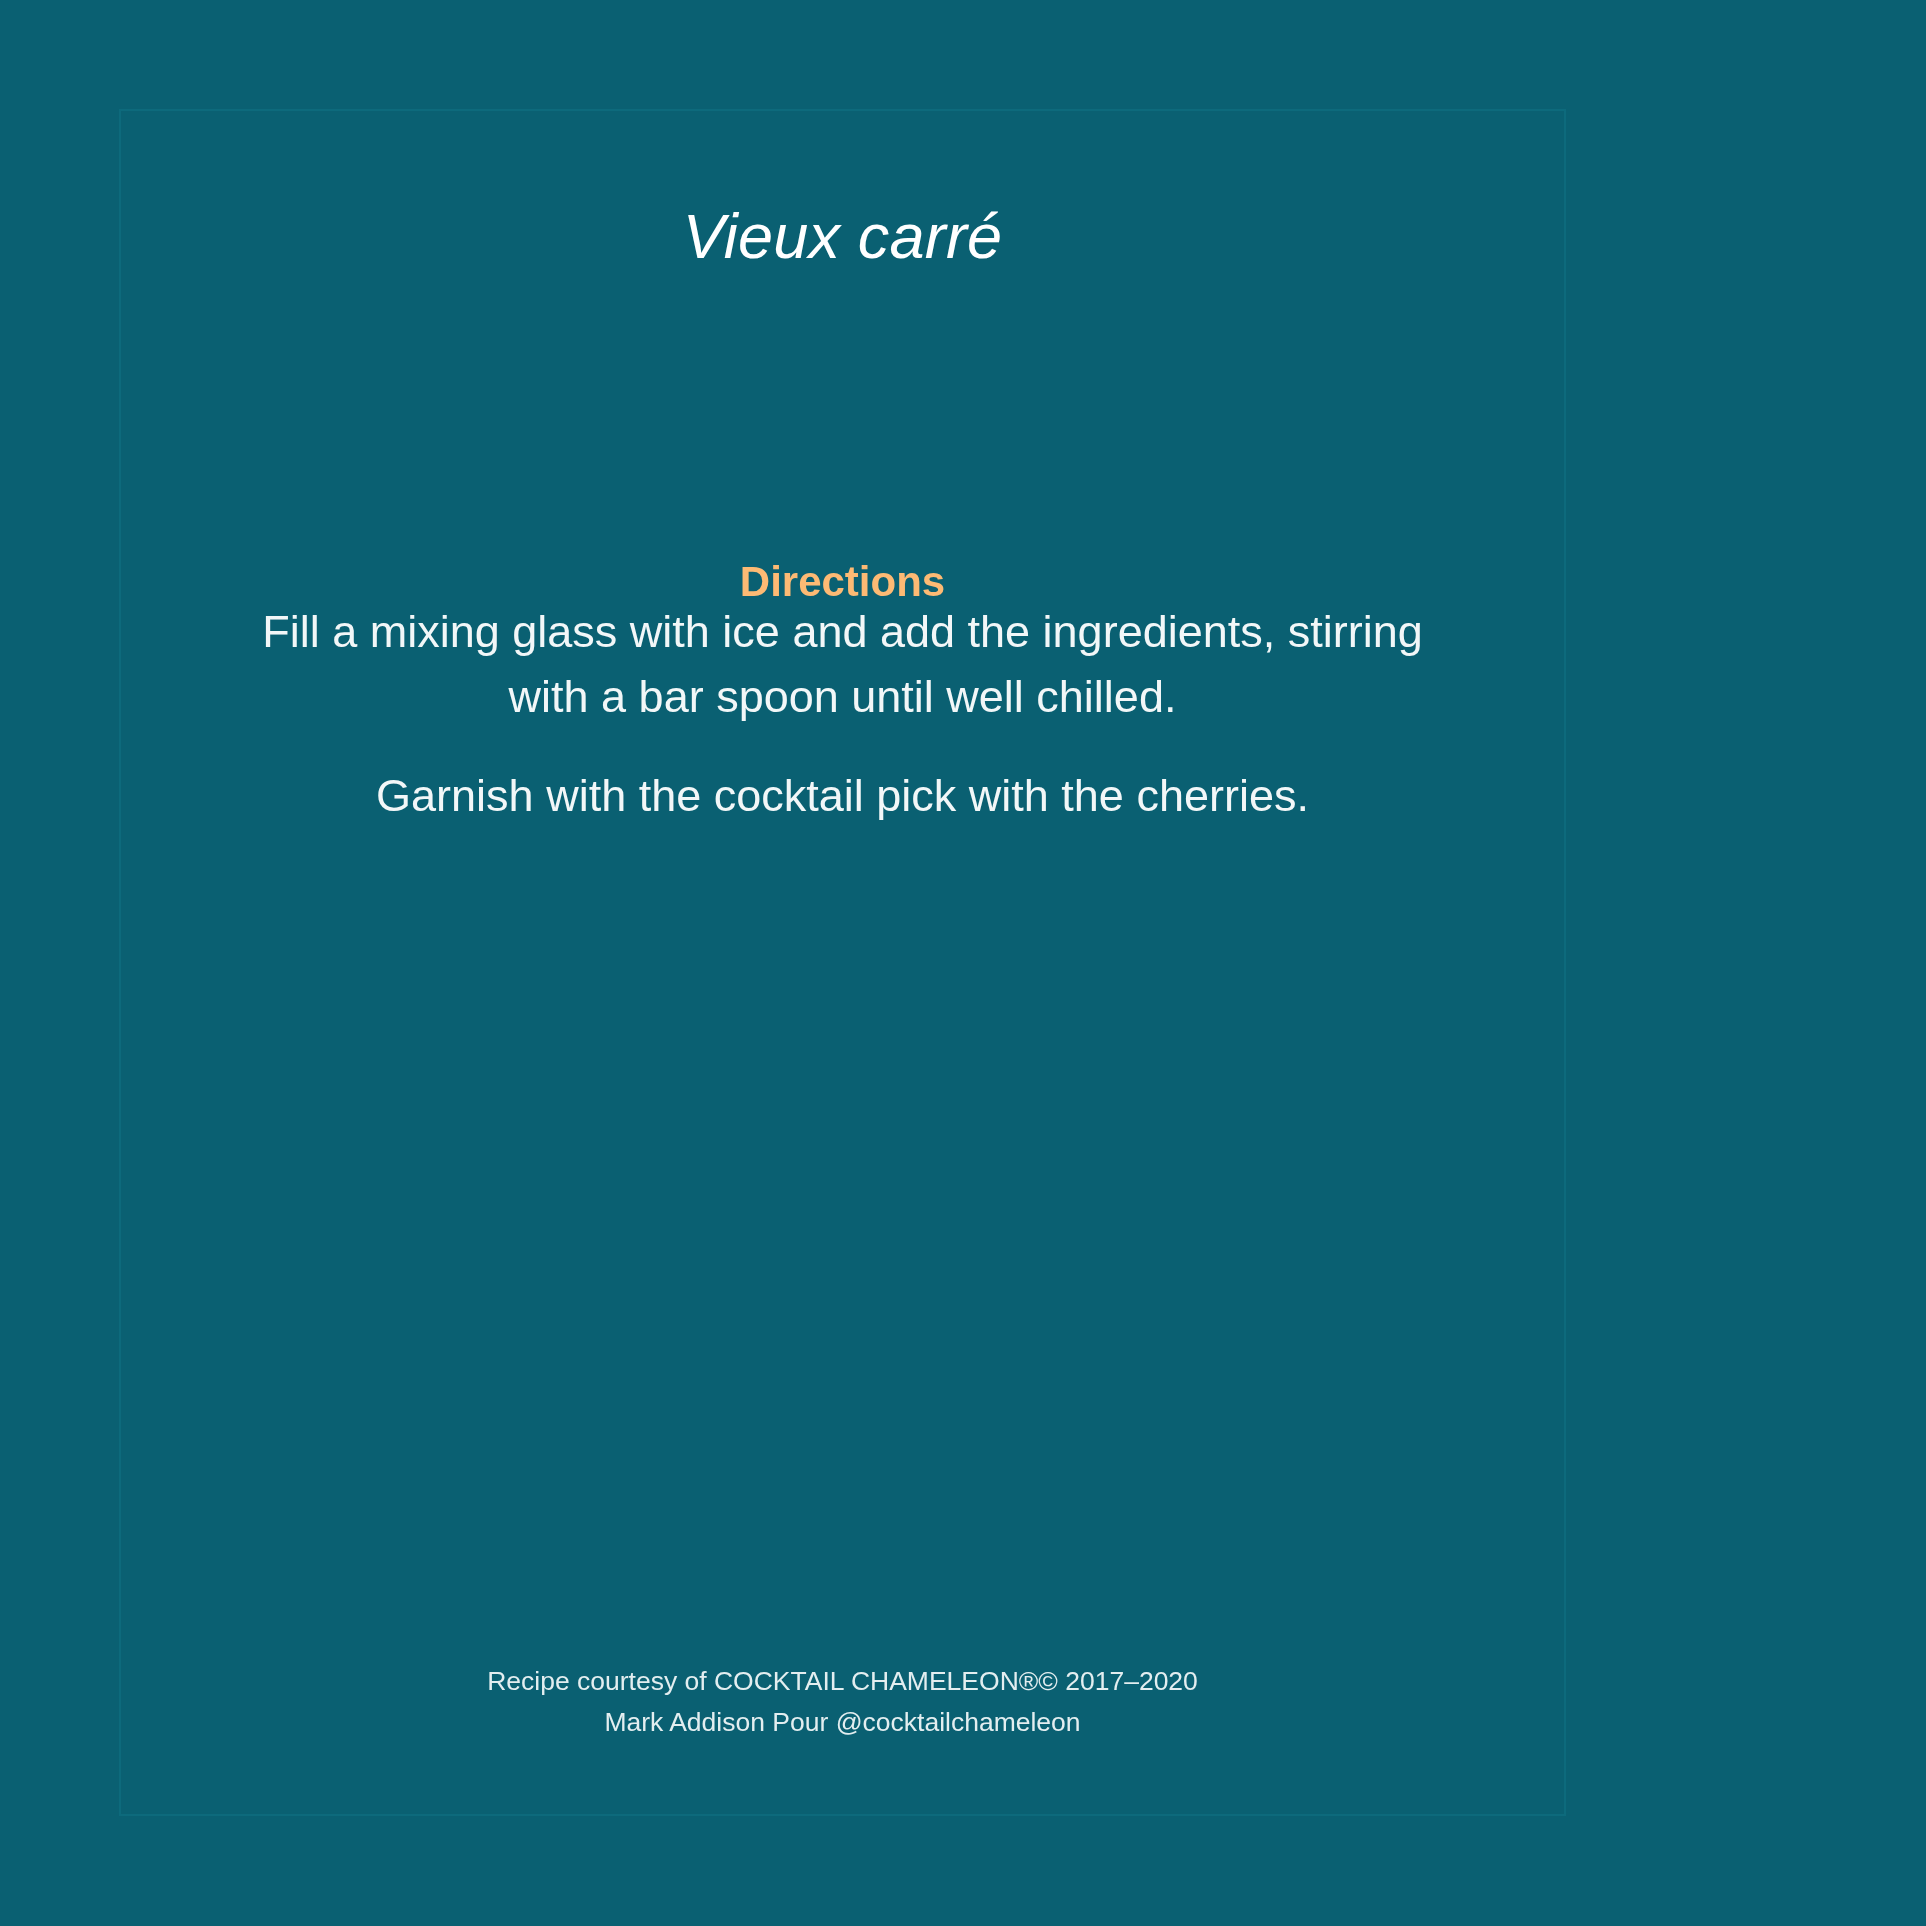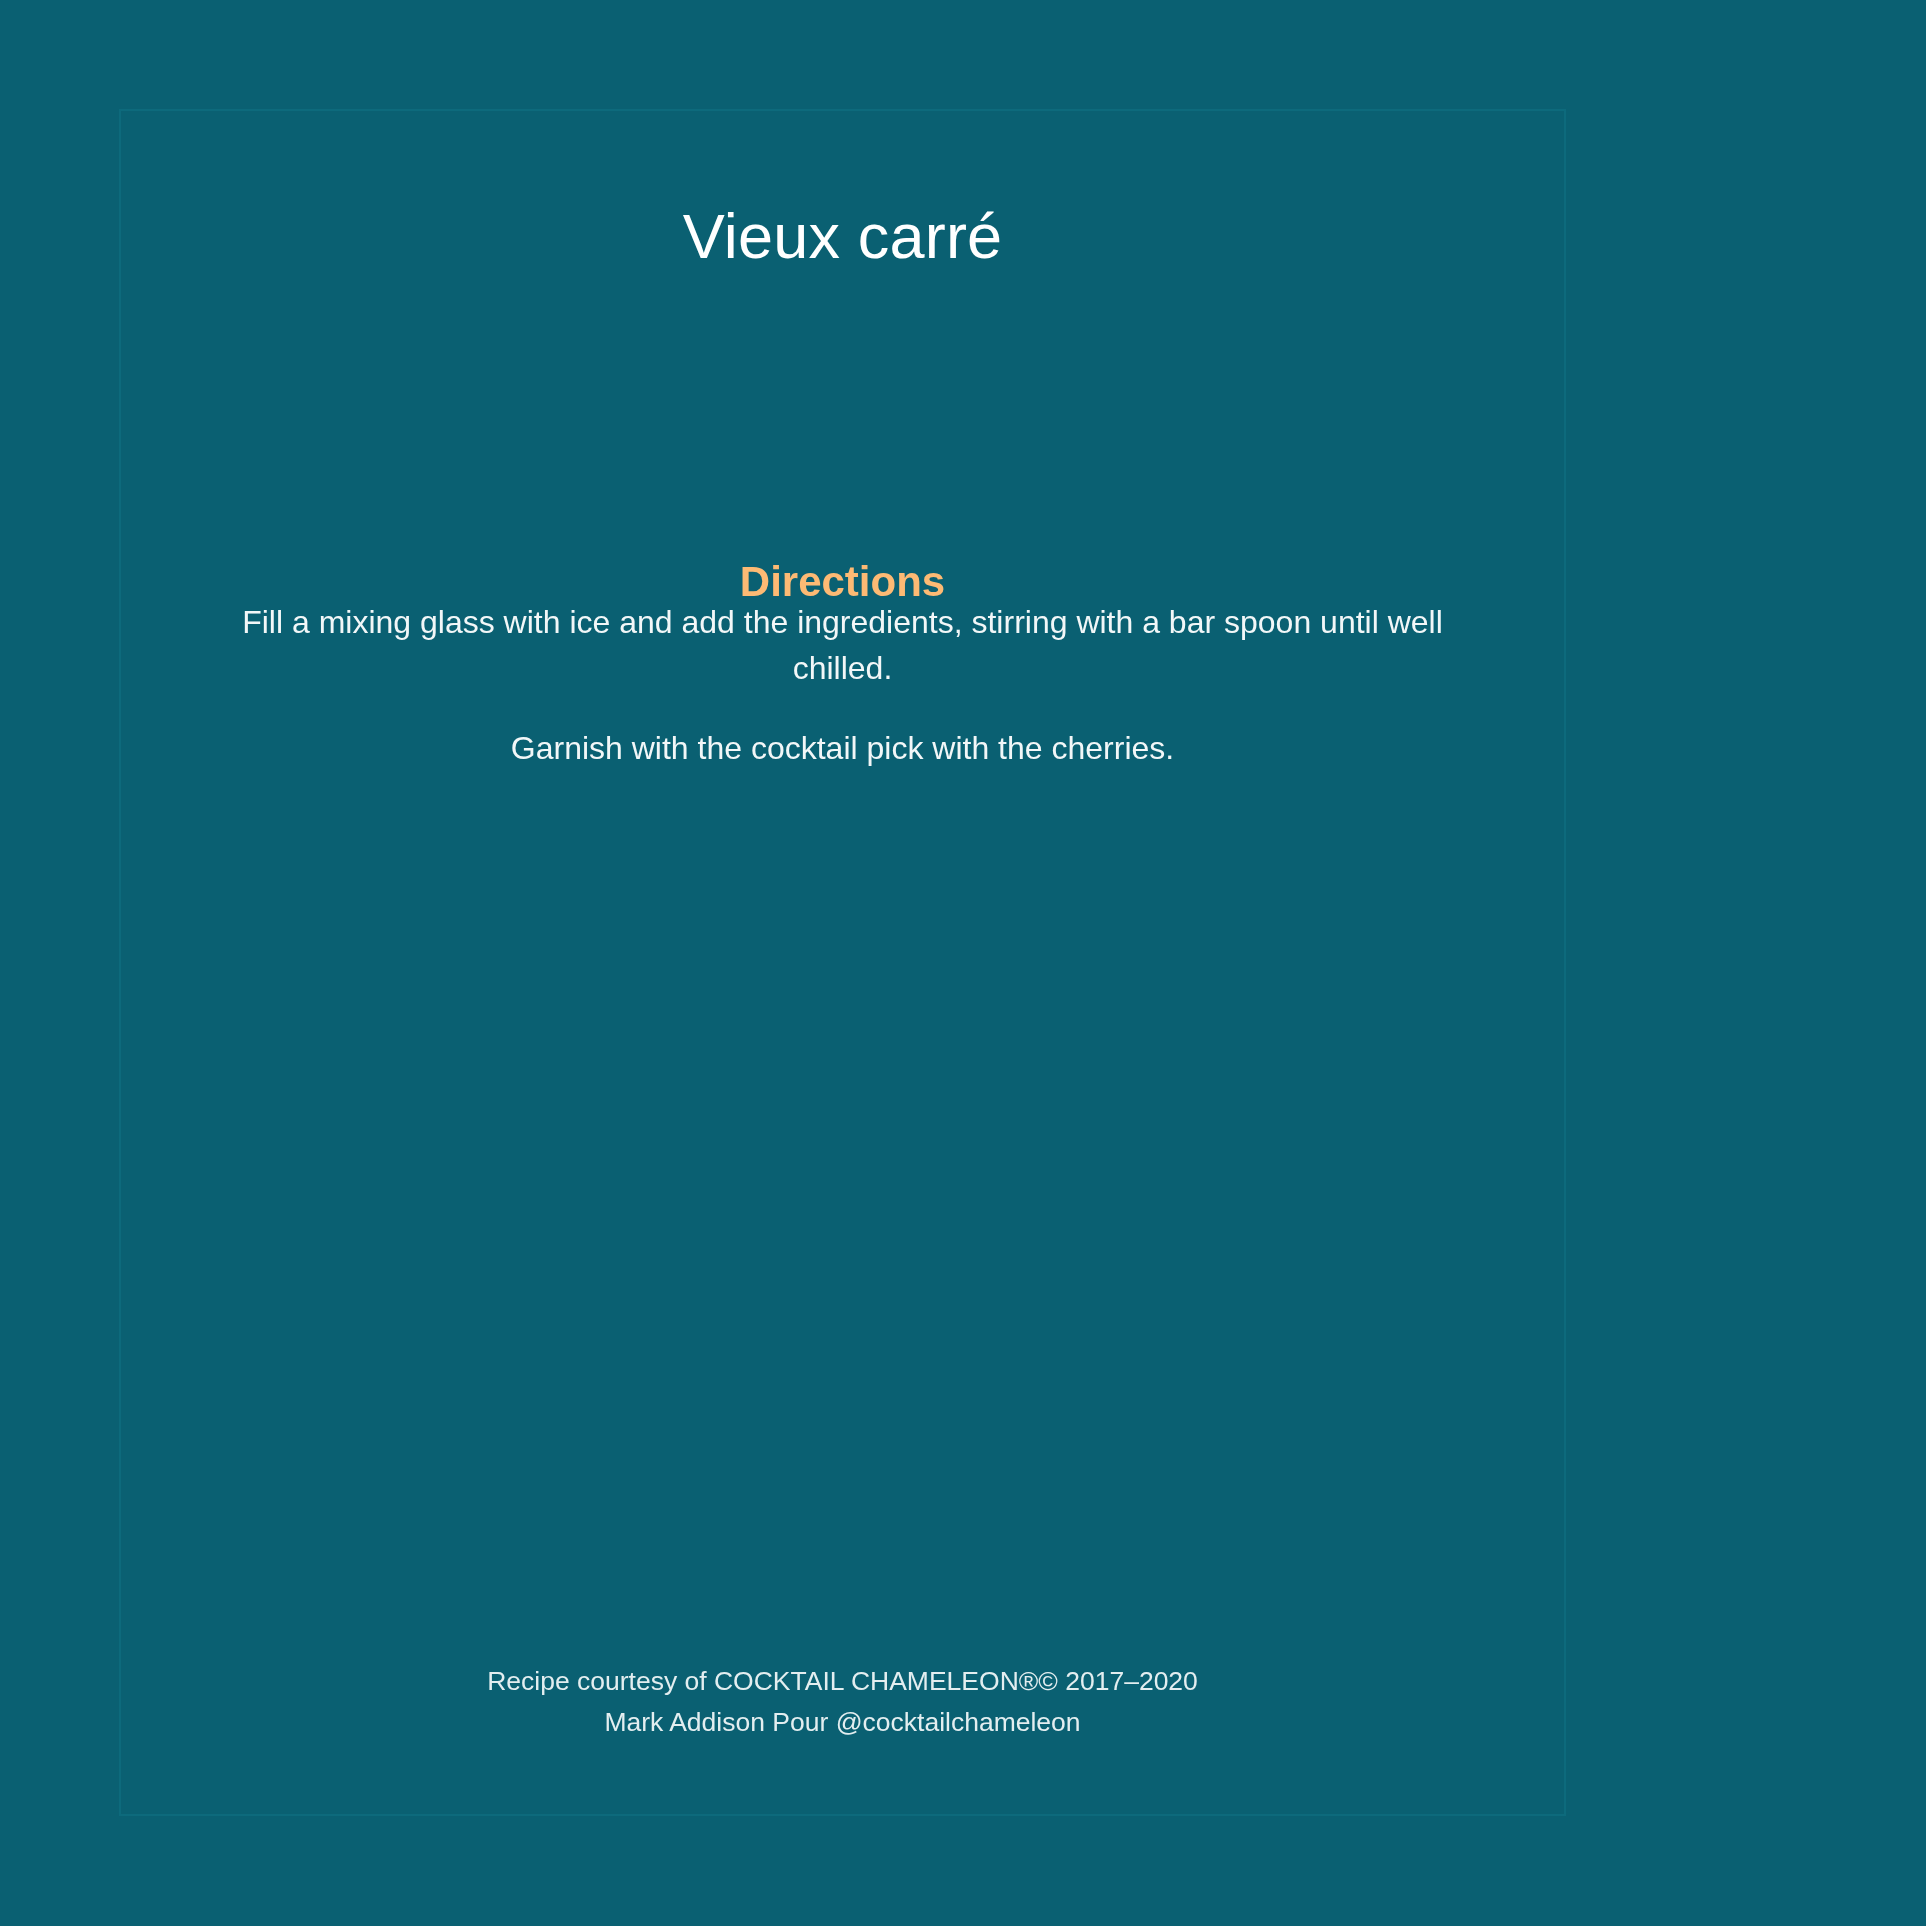--- a/index.html
+++ b/index.html
@@ -36,20 +36,21 @@
     position: absolute;
     top: 47px;
     left: 0;
     width: 100%;
     text-align: center;
     color: #ffffff;
     font-size: 63px;
     font-weight: 400;
     letter-spacing: 0.2px;
     line-height: 1.15;
+    font-style: italic;
   }
 
   .directions-heading {
     position: absolute;
     top: 411px;
     left: 0;
     width: 100%;
     text-align: center;
     color: #fdba74;
     font-size: 42px;
@@ -58,21 +59,21 @@
   }
 
   .directions-body {
     position: absolute;
     top: 488px;
     left: 50%;
     transform: translateX(-50%);
     width: 1241px;
     text-align: center;
     color: #f2f7f8;
-    font-size: 32px;
+    font-size: 45px;
     font-weight: 300;
     line-height: 1.45;
   }
 
   .directions-step {
     margin: 0 0 33px 0;
   }
   .directions-step:last-child {
     margin-bottom: 12px;
   }

